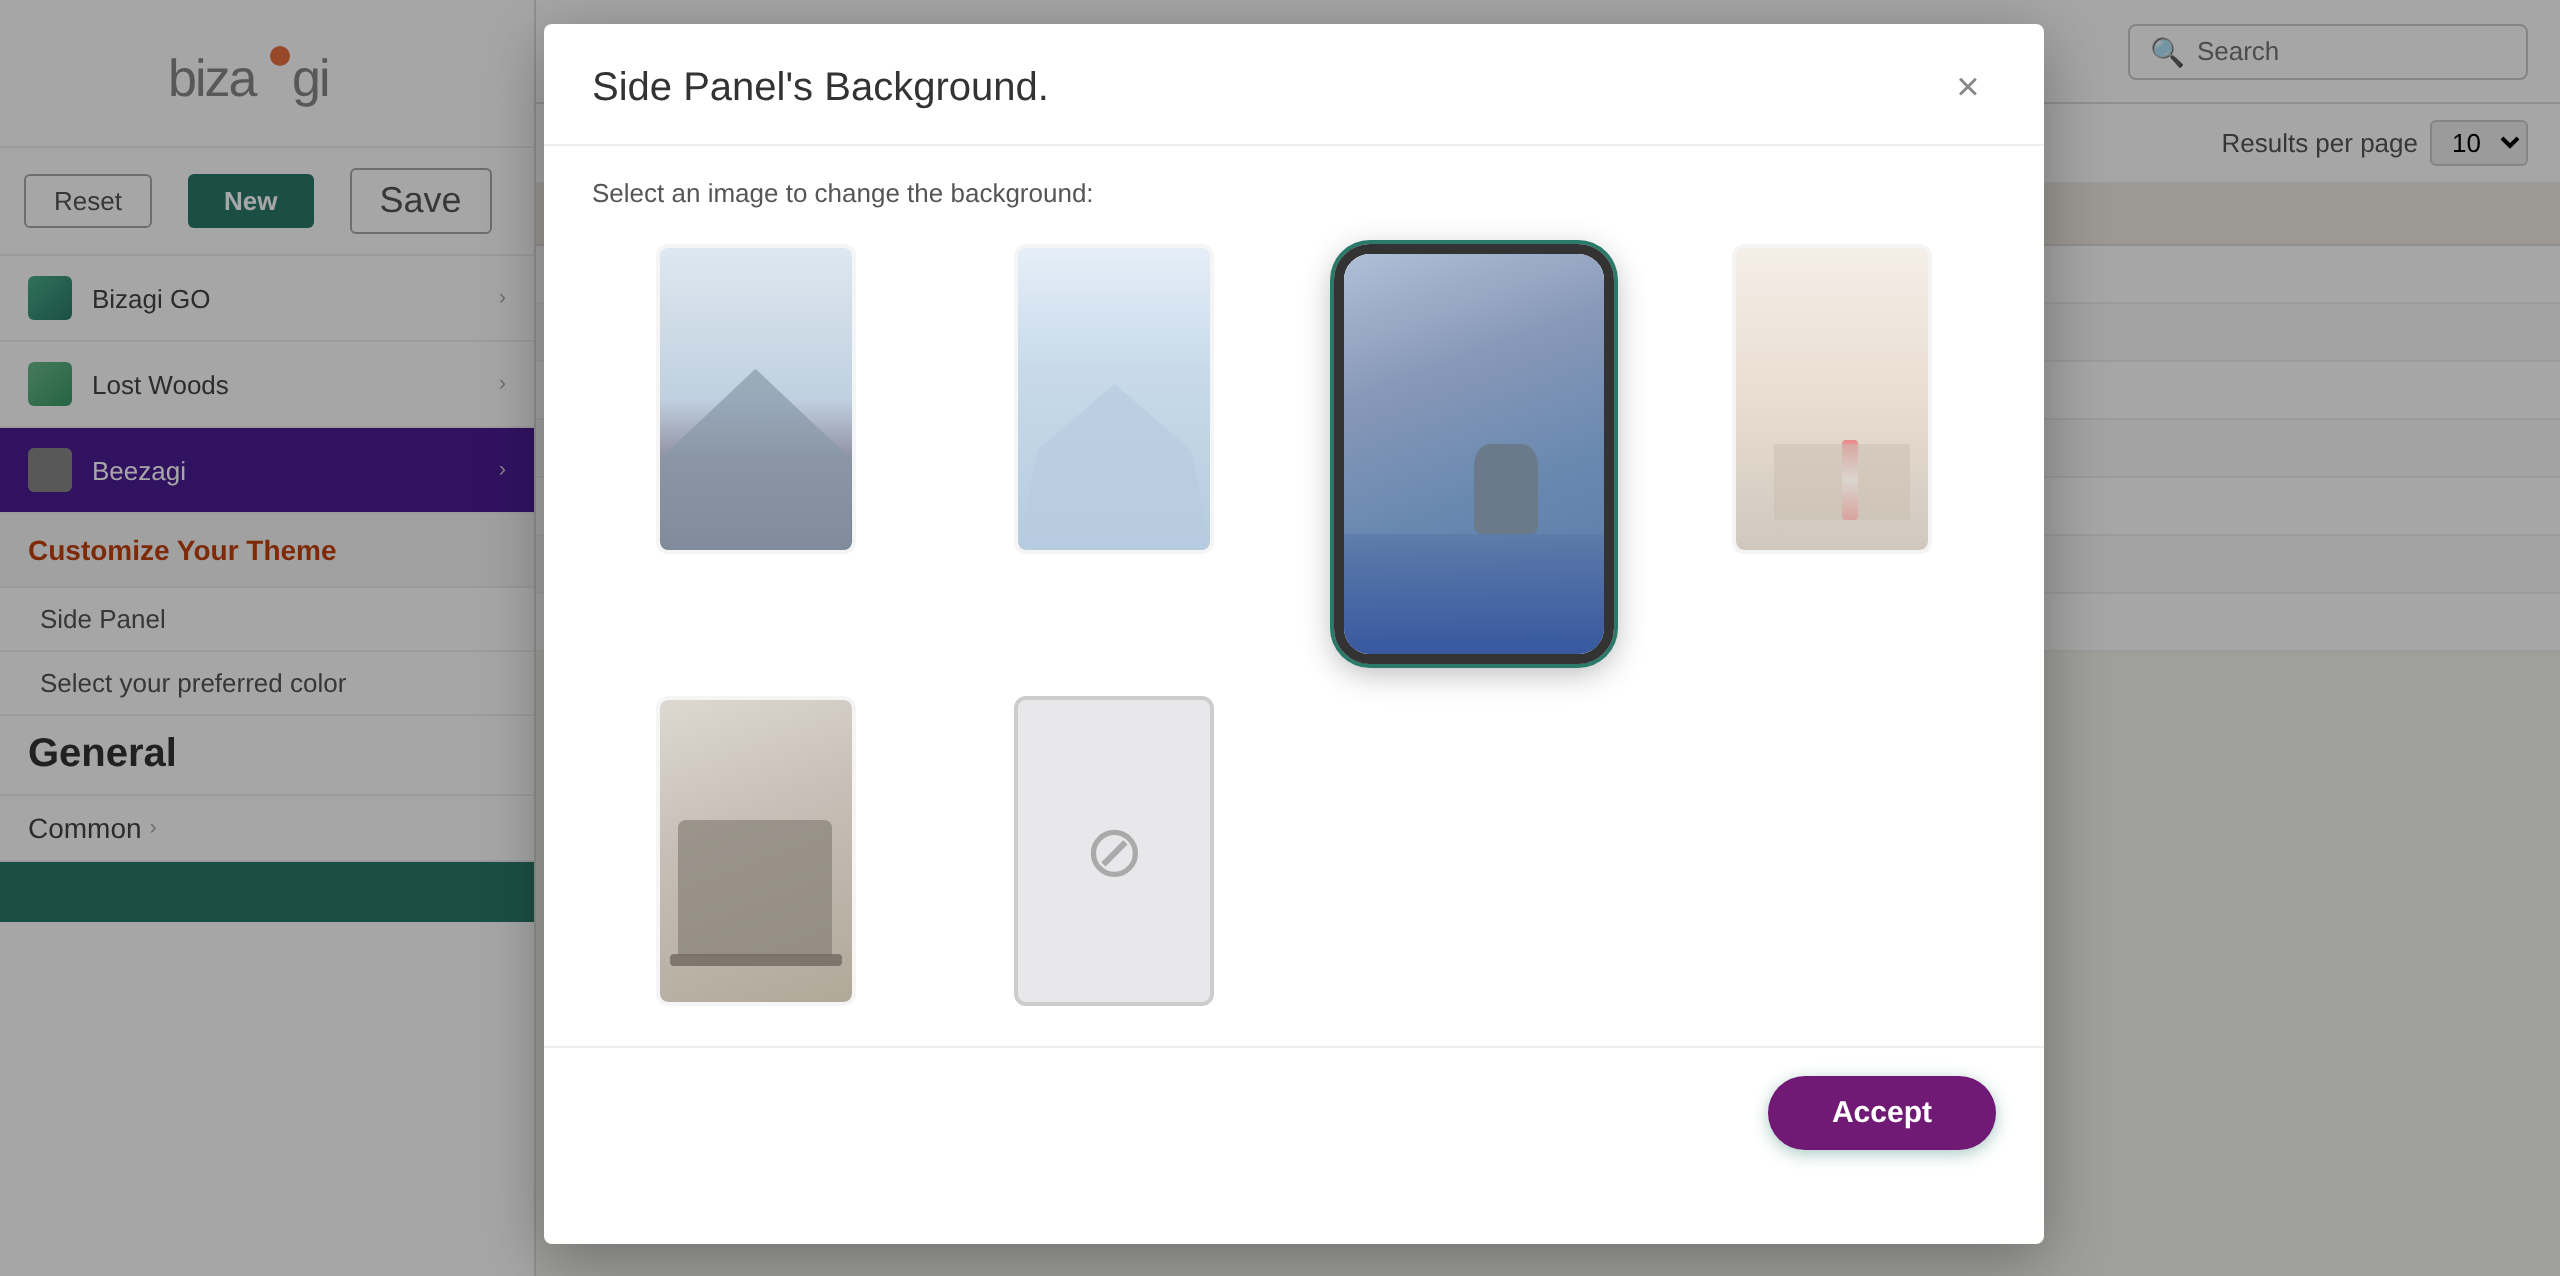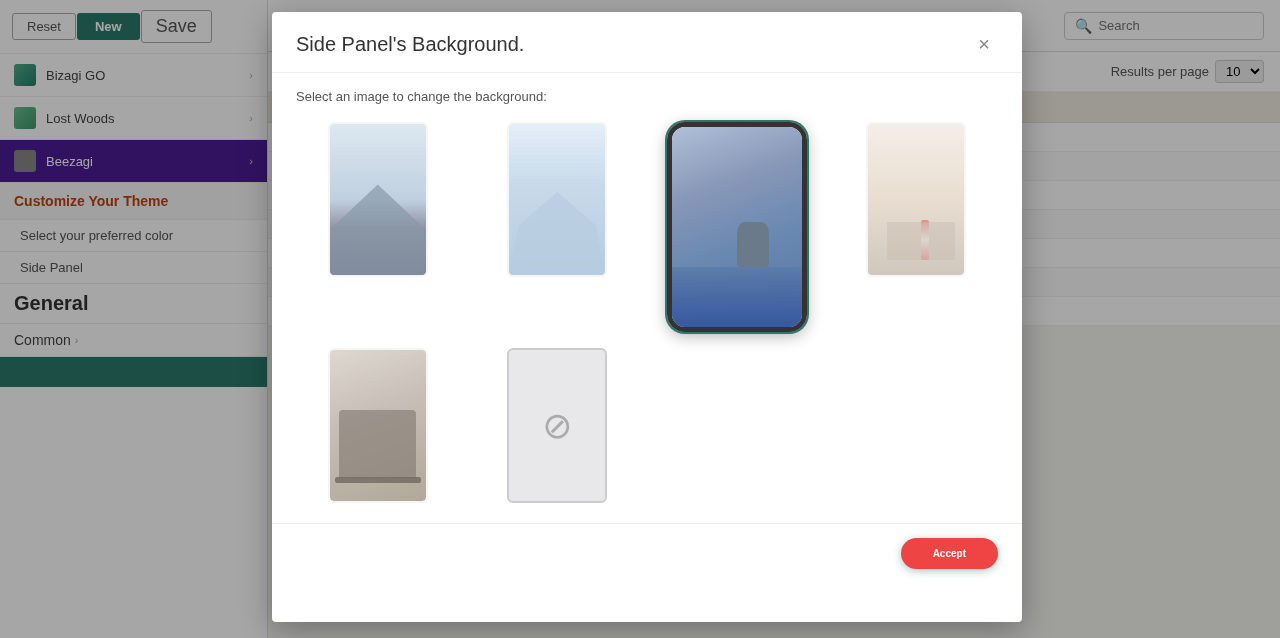--- a/index.html
+++ b/index.html
@@ -5,21 +5,21 @@
     * { box-sizing: border-box; margin: 0; padding: 0; }
     body { font-family: 'Segoe UI', Arial, sans-serif; background: #f0f0f0; overflow: hidden; width: 1280px; height: 638px; position: relative; }
 
     
     .bg-page { width: 1280px; height: 638px; display: flex; position: relative; }
 
     
     .sidebar { width: 268px; background: #fff; border-right: 1px solid #ddd; height: 638px; flex-shrink: 0; overflow: hidden; }
     .sidebar-header { display: flex; align-items: center; justify-content: center; padding: 18px 0 10px; border-bottom: 1px solid #eee; }
     .sidebar-logo { font-size: 28px; font-weight: 300; color: #555; letter-spacing: -1px; }
-    .sidebar-toolbar { display: flex; align-items: center; gap: 1px; padding: 10px 12px; border-bottom: 1px solid #eee; }
+    .sidebar-toolbar { display: flex; align-items: center; gap: 18px; padding: 10px 12px; border-bottom: 1px solid #eee; }
     .btn-reset { background: none; border: 1px solid #aaa; color: #555; padding: 5px 14px; border-radius: 3px; cursor: pointer; font-size: 13px; }
     .btn-new { background: #2a7a6a; border: none; color: #fff; padding: 6px 18px; border-radius: 3px; cursor: pointer; font-size: 13px; font-weight: 600; }
     .btn-save { background: none; border: 1px solid #aaa; color: #555; padding: 5px 14px; border-radius: 3px; cursor: pointer; font-size: 18px; }
     .nav-item { display: flex; align-items: center; padding: 10px 14px; cursor: pointer; border-bottom: 1px solid #f0f0f0; }
     .nav-item .icon-box { width: 22px; height: 22px; margin-right: 10px; border-radius: 3px; flex-shrink: 0; }
     .nav-item .icon-box.green { background: linear-gradient(135deg, #4caf8a, #2a7a6a); }
     .nav-item .icon-box.green2 { background: linear-gradient(135deg, #6dbd8a, #3a9a6a); }
     .nav-item .icon-box.gray { background: #888; }
     .nav-item .nav-label { font-size: 13px; color: #444; flex: 1; }
     .nav-item .nav-arrow { color: #aaa; font-size: 11px; }
@@ -58,28 +58,37 @@
     .modal-close { background: none; border: none; font-size: 20px; color: #888; cursor: pointer; width: 28px; height: 28px; display: flex; align-items: center; justify-content: center; border-radius: 3px; }
     .modal-body { padding: 16px 24px 20px; }
     .modal-subtitle { font-size: 13px; color: #555; margin-bottom: 18px; }
     .images-grid { display: grid; grid-template-columns: repeat(4, 1fr); gap: 16px; justify-items: center; }
     .img-thumb { width: 100px; height: 155px; border-radius: 6px; overflow: hidden; cursor: pointer; border: 2px solid transparent; background: #f5f5f5; display: flex; align-items: center; justify-content: center; }
 
     .bg-none { background: #e8e8ea; display: flex; align-items: center; justify-content: center; }
     .no-image-icon { font-size: 36px; color: #aaa; }
 
     .modal-footer { display: flex; justify-content: flex-end; padding: 14px 24px 18px; border-top: 1px solid #eee; }
-    .btn-accept { background: #ef4444; border: none; color: #fff; padding: 10px 32px; border-radius: 24px; cursor: pointer; font-size: 10px; font-weight: 600; box-shadow: 0 2px 8px rgba(42,122,106,0.4); }
+    .btn-accept { background: #701a75; border: none; color: #fff; padding: 10px 32px; border-radius: 24px; cursor: pointer; font-size: 15px; font-weight: 600; box-shadow: 0 2px 8px rgba(42,122,106,0.4); }
   </style>
 </head>
 <body>
 
 <div class="bg-page">
 
   <div class="sidebar">
+    <div class="sidebar-header">
+      <div class="sidebar-logo">
+        <svg width="120" height="38" viewBox="0 0 120 38">
+          <text x="10" y="30" font-family="Arial" font-size="26" font-weight="300" fill="#888" letter-spacing="-1">biza</text>
+          <text x="72" y="30" font-family="Arial" font-size="26" font-weight="300" fill="#888">gi</text>
+          <circle cx="66" cy="10" r="5" fill="#e87040"></circle>
+        </svg>
+      </div>
+    </div>
     <div class="sidebar-toolbar">
       <button class="btn-reset">Reset</button>
       <button class="btn-new">New</button>
       <button class="btn-save">Save</button>
     </div>
     <div class="nav-item">
       <div class="icon-box green"></div>
       <span class="nav-label">Bizagi GO</span>
       <span class="nav-arrow">›</span>
     </div>
@@ -88,24 +97,24 @@
       <span class="nav-label">Lost Woods</span>
       <span class="nav-arrow">›</span>
     </div>
     <div class="nav-item active">
       <div class="icon-box gray"></div>
       <span class="nav-label">Beezagi</span>
       <span class="nav-arrow">›</span>
     </div>
     <div class="section-header">Customize Your Theme</div>
     <div class="sub-section">
+      <span>Side Panel</span>
+    </div>
+    <div class="sub-section">
       <span>Select your preferred color</span>
-    </div>
-    <div class="sub-section">
-      <span>Side Panel</span>
     </div>
     <div class="general-section">General</div>
     <div class="common-section">
       <span>Common</span>
       <span class="arr">›</span>
     </div>
     <div class="sidebar-bottom"></div>
   </div>
 
   <div class="main-content">

